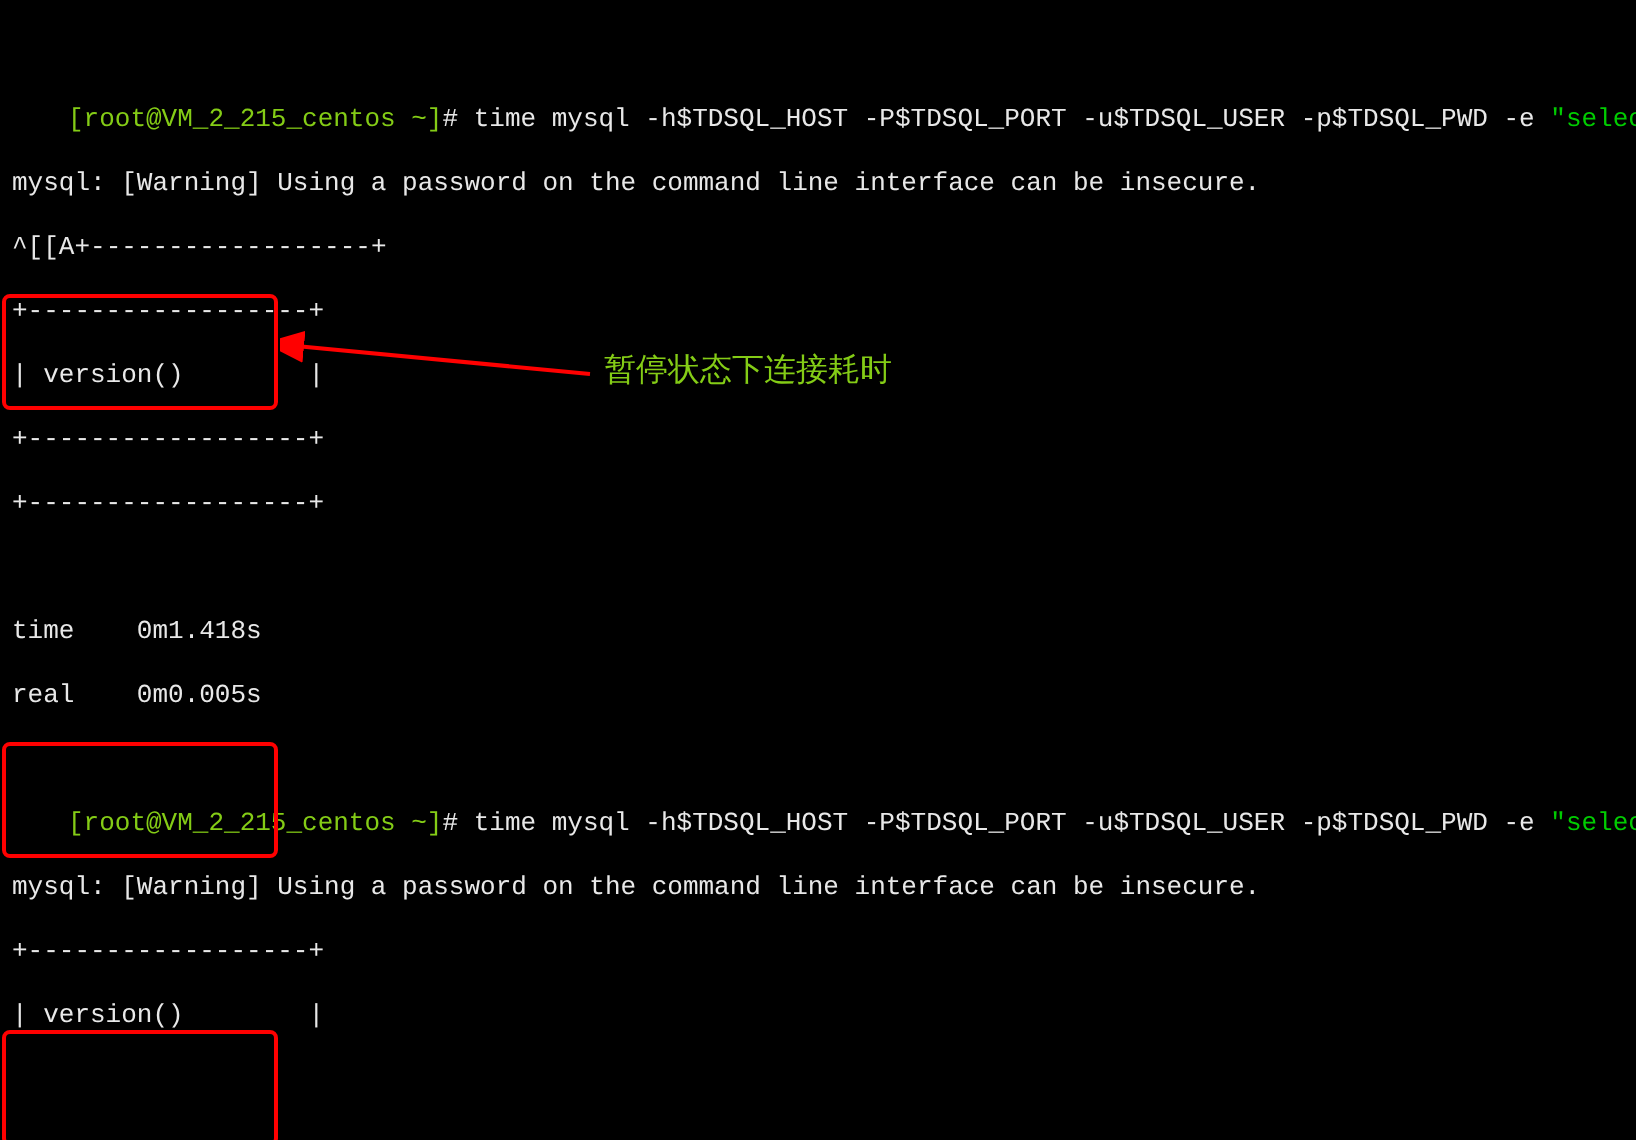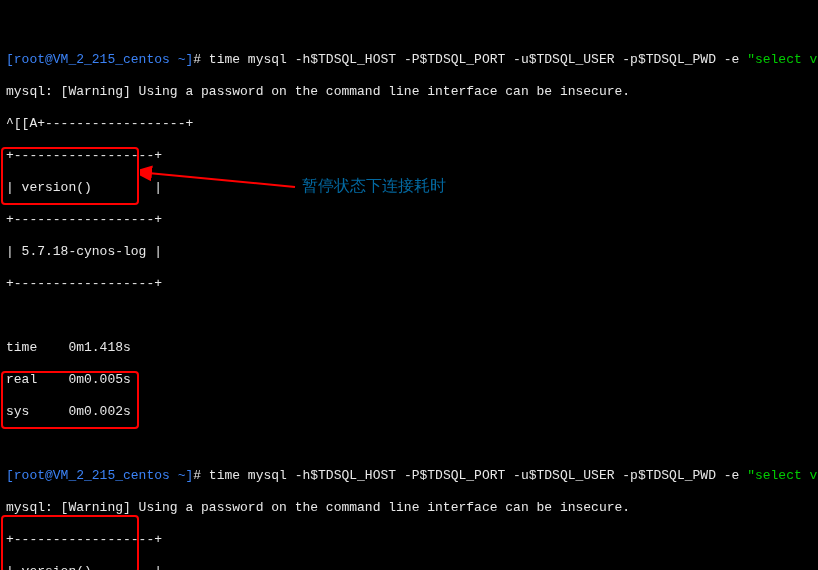--- a/index.html
+++ b/index.html
@@ -12,33 +12,33 @@
     line-height: 16px;
     width: 818px;
     height: 570px;
     overflow: hidden;
   }
   .terminal {
     padding: 4px 6px;
     white-space: pre;
     position: relative;
   }
-  .prompt-root { color: #3b82f6; }
+  .prompt-root { color: #84cc16; margin-left: 28px; }
   .prompt-white, .output, .divider, .version-label, .timing { color: #e8e8e8; }
   .cmd-str { color: #00cc00; }
   .annotation-box {
     position: absolute;
     border: 2px solid #ff0000;
     border-radius: 4px;
     pointer-events: none;
   }
   .annotation-label {
     position: absolute;
-    color: #0369a1;
-    font-family: Liberation Serif, serif;
+    color: #84cc16;
+    font-family: Liberation Mono, monospace;
     font-size: 16px;
     pointer-events: none;
   }
   .arrow {
     position: absolute;
     pointer-events: none;
   }
   .line { display: block; }
 </style>
 </head>
@@ -46,26 +46,24 @@
 
 <div class="terminal">
 
 
 <span class="line"><span class="prompt-root">[root@VM_2_215_centos ~]</span><span class="prompt-white">#</span><span class="prompt-white"> time mysql -h$TDSQL_HOST -P$TDSQL_PORT -u$TDSQL_USER -p$TDSQL_PWD -e </span><span class="cmd-str">"select version();"</span></span>
 <span class="line output">mysql: [Warning] Using a password on the command line interface can be insecure.</span>
 <span class="line output"><span>^[[A</span><span class="divider">+------------------+</span></span>
 <span class="line divider">+------------------+</span>
 <span class="line version-label">| version()        |</span>
 <span class="line divider">+------------------+</span>
-<span class="line version-label">| 5.7.18-cynos-log |</span>
 <span class="line divider">+------------------+</span>
 <span class="line">&nbsp;</span>
 <span class="line timing">time    0m1.418s</span>
 <span class="line timing">real    0m0.005s</span>
-<span class="line timing">sys     0m0.002s</span>
 
 
 <span class="line"><span class="prompt-root">[root@VM_2_215_centos ~]</span><span class="prompt-white">#</span><span class="prompt-white"> time mysql -h$TDSQL_HOST -P$TDSQL_PORT -u$TDSQL_USER -p$TDSQL_PWD -e </span><span class="cmd-str">"select version();"</span></span>
 <span class="line output">mysql: [Warning] Using a password on the command line interface can be insecure.</span>
 <span class="line divider">+------------------+</span>
 <span class="line version-label">| version()        |</span>
 
 
 
 

